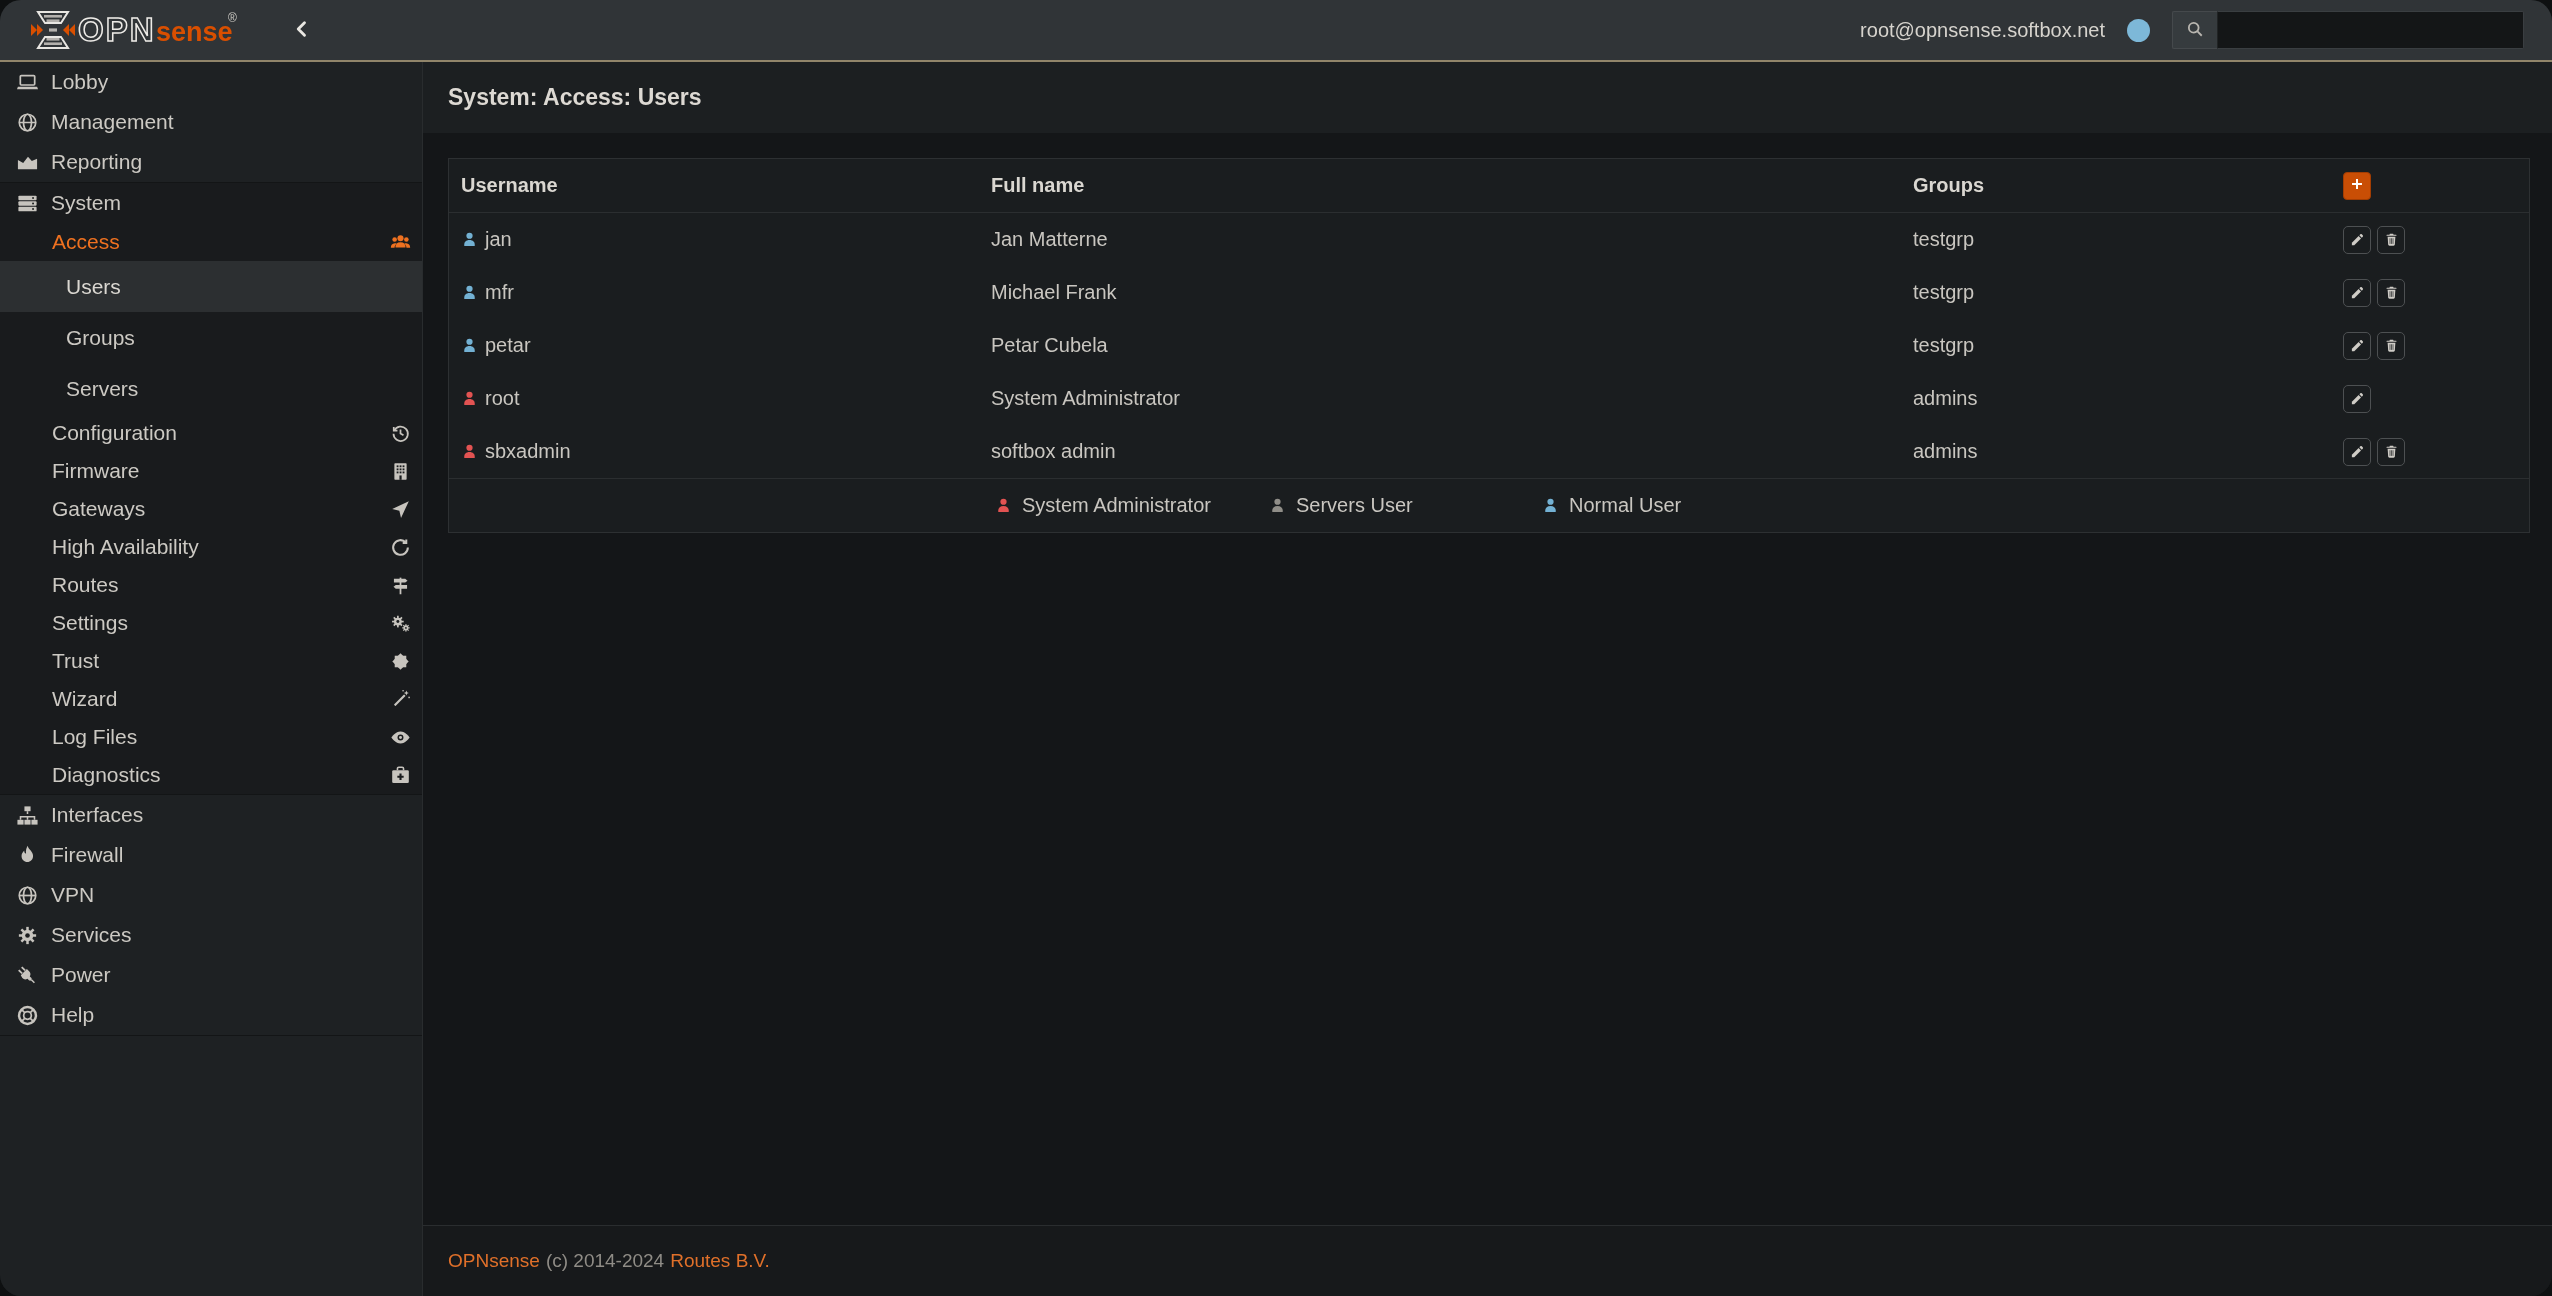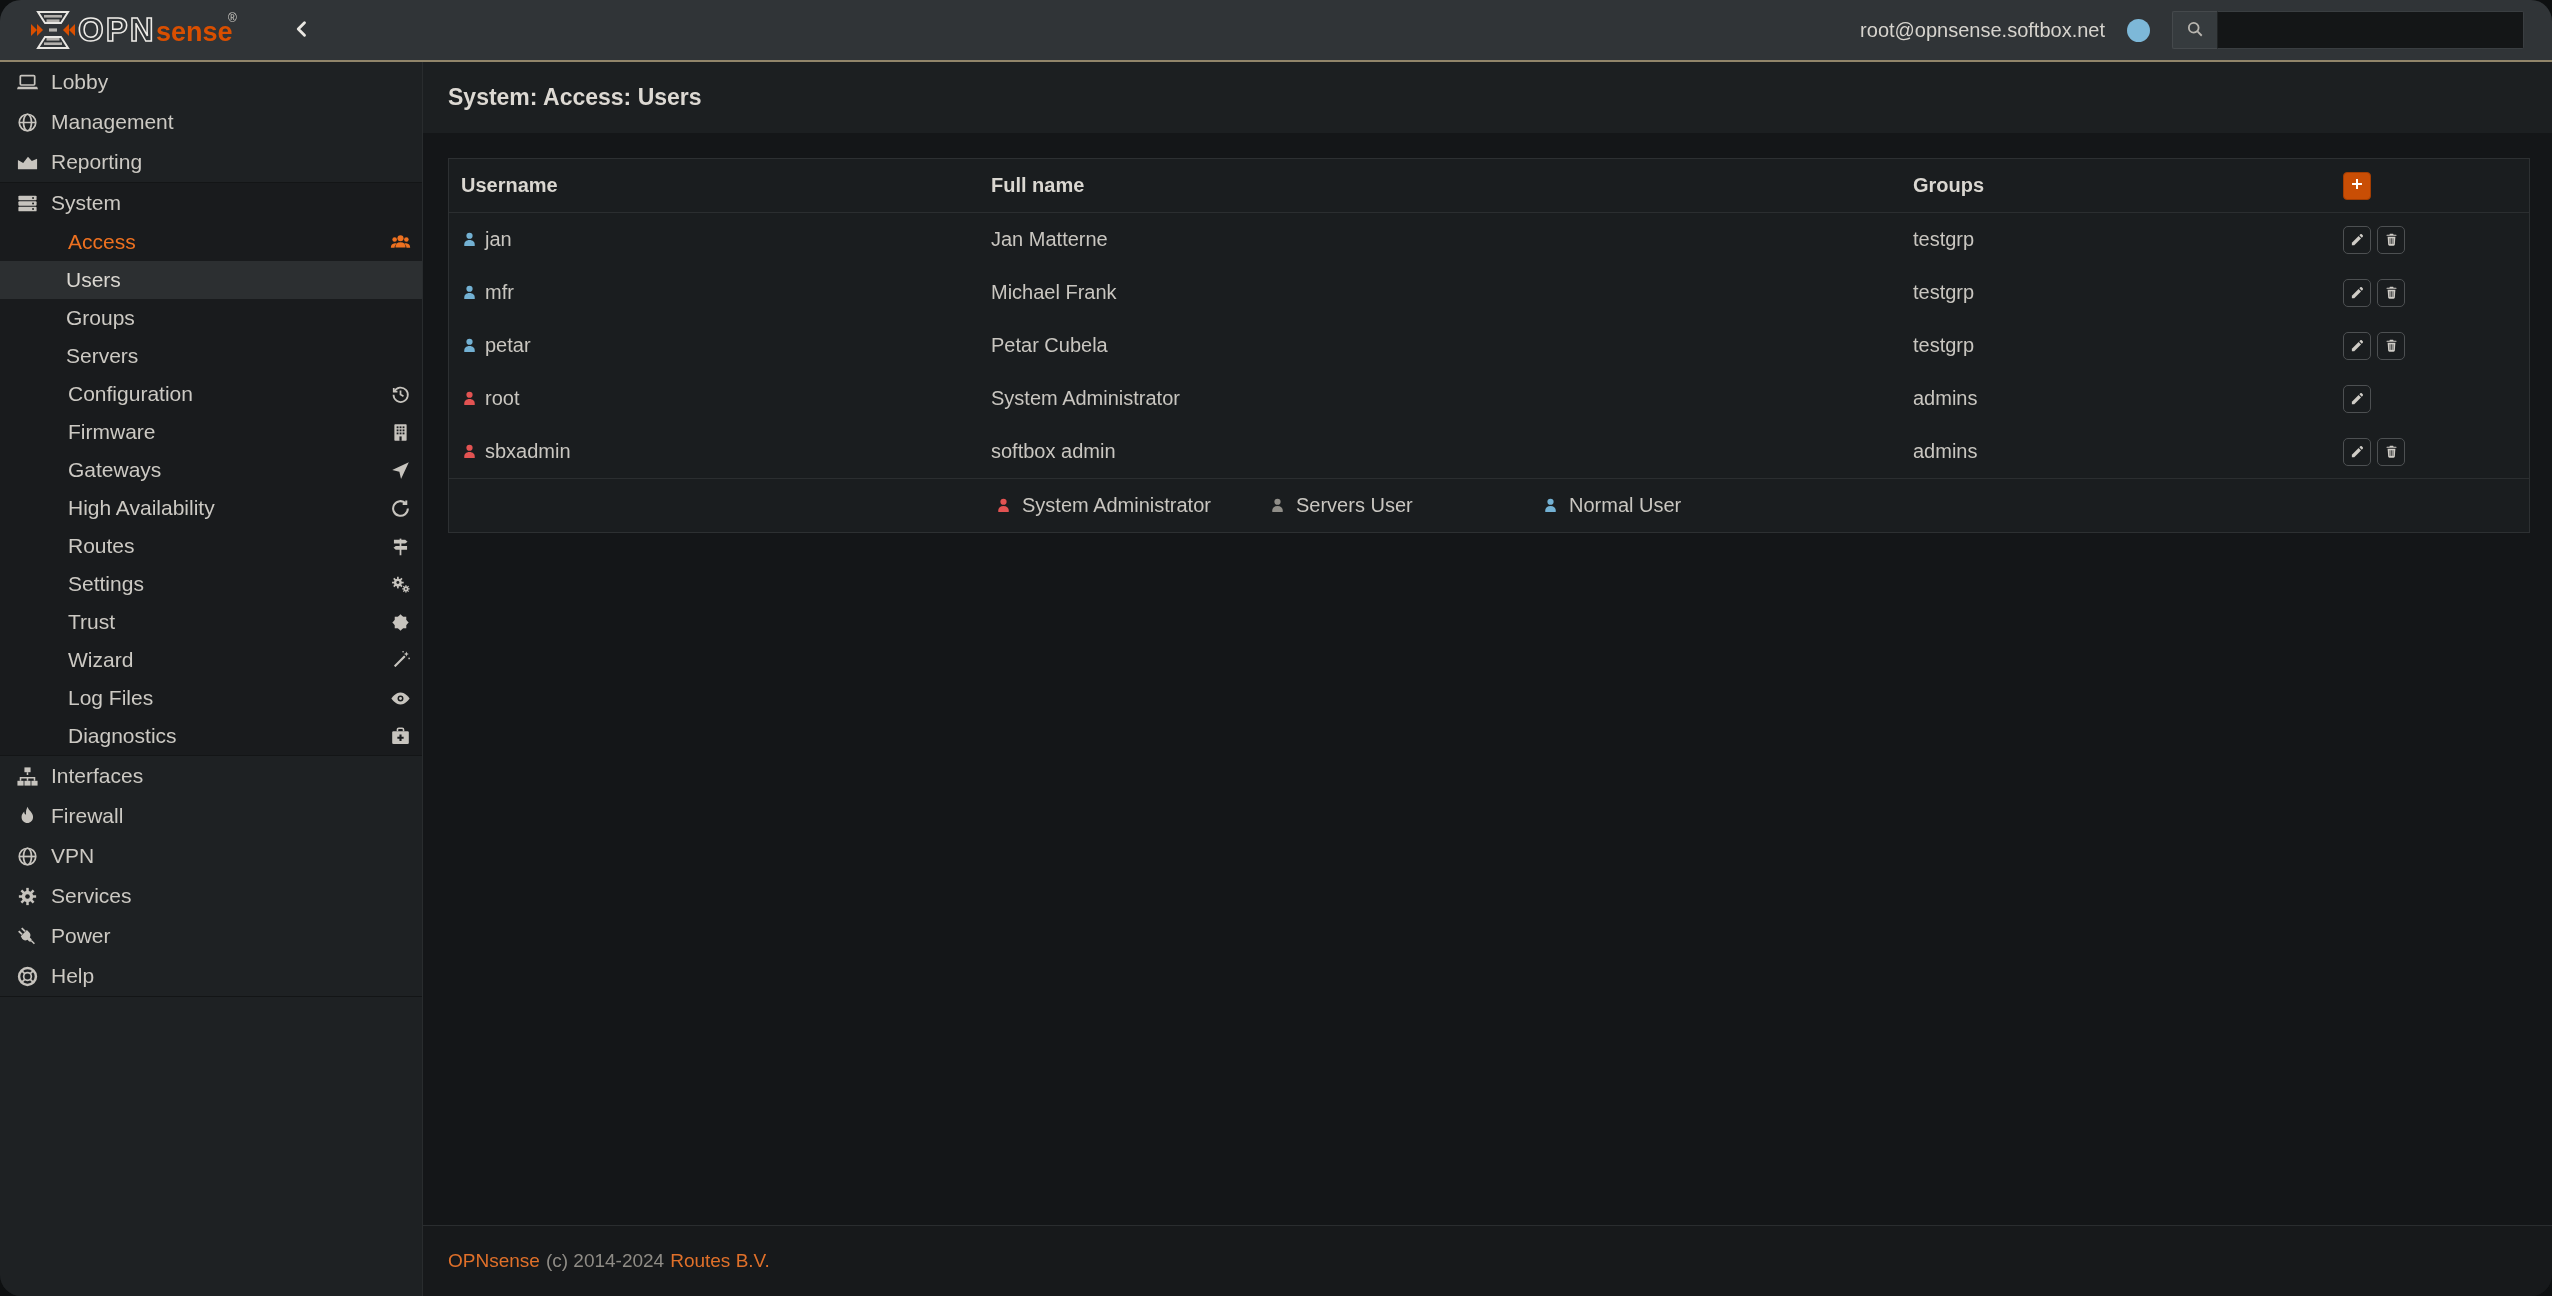--- a/index.html
+++ b/index.html
@@ -24,22 +24,22 @@
   .search input{flex:1;background:#141617;border:1px solid #3a3e41;border-left:none;
                 border-radius:0 2px 2px 0;color:#d5d2cc;font-size:19px;padding:0 12px;outline:none;}
   
   .sidebar{position:absolute;top:62px;left:0;width:422px;bottom:0;background:#1e2123;
            border-right:1px solid #292c2e;}
   .sb-section.sys{background:#191b1d;border-top:1px solid #131516;border-bottom:1px solid #131516;}
   .sb-section.bottom{border-bottom:1px solid #131516;}
   .sb-item{position:relative;display:flex;align-items:center;color:#ccc9c3;font-size:21px;
            cursor:pointer;}
   .sb-item.lvl1{height:40px;padding-left:13px;}
-  .sb-item.lvl2{height:38px;padding-left:68px;}
-  .sb-item.lvl3{height:38px;padding-left:66px;}
+  .sb-item.lvl2{height:38px;padding-left:52px;}
+  .sb-item.lvl3{height:51px;padding-left:66px;}
   .sb-item .ico{width:29px;margin-right:9px;display:flex;justify-content:center;color:#c7c4be;}
   .sb-item .ico svg{width:23px;height:23px;}
   .sb-item .ico.right{position:absolute;right:10px;width:24px;margin:0;}
   .sb-item .ico.right svg{width:21px;height:21px;}
   .sb-item.accent, .sb-item.accent .ico{color:#ee7120;}
   .sb-item.selected{background:#2c2f31;color:#dad7d1;}
   
   .content-head{position:absolute;left:423px;top:62px;right:0;height:71px;background:#1c1f21;
                 display:flex;align-items:center;padding-left:25px;box-sizing:border-box;}
   .page-title{font-size:23px;font-weight:bold;color:#ddd9d3;}

